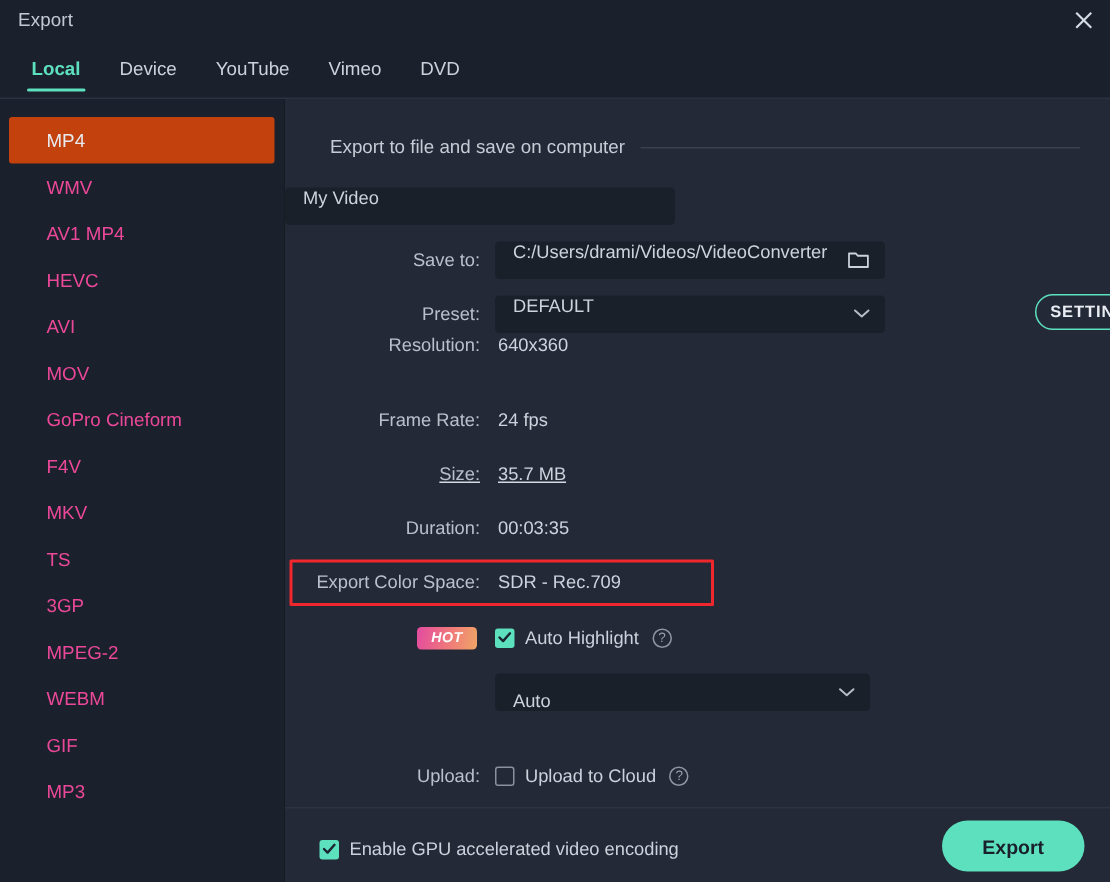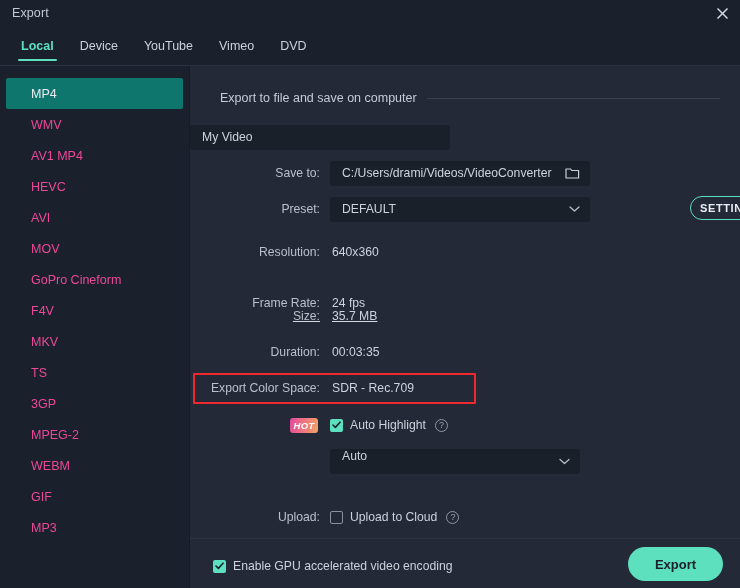--- a/index.html
+++ b/index.html
@@ -82,21 +82,21 @@
     height: 31px;
     margin: 0 6px;
     display: flex; align-items: center;
     padding-left: 25px;
     font-size: 12.5px;
     color: #ec4899;
     cursor: pointer;
     border-radius: 2px;
   }
   .fmt-item.selected {
-    background: #0f766e;
+    background: #c2410c;
     color: #e7ebf1;
   }
   .sidebar-divider {
     position: absolute; left: 189px; top: 66px;
     width: 1px; height: 522px;
     background: #161b24;
   }
 
   
   .main {
@@ -134,21 +134,21 @@
     padding-right: 10px;
     font-size: 12.2px;
     color: #b9c0cb;
   }
   .field {
     position: relative;
     width: 260px; height: 25px;
     background: #1a202a;
     border: none;
     border-radius: 3px;
-    display: flex; align-items: center;
+    display: flex; 
     padding-left: 12px;
     font-size: 12.2px;
     color: #cdd3dd;
     cursor: text;
   }
   .field-icon-right {
     position: absolute; right: 10px; top: 50%;
     transform: translateY(-50%);
     display: flex; align-items: center;
     cursor: pointer;
@@ -179,21 +179,21 @@
     position: absolute;
     left: 3px; top: 307px;
     width: 283px; height: 31px;
     border: 2.5px solid #f0282d;
     border-radius: 1px;
     pointer-events: none;
   }
 
   
   .hot-badge {
-    width: 28px; height: 15px;
+    width: 40px; height: 15px;
     border-radius: 3px;
     background: linear-gradient(100deg, #e24ba0 0%, #f07a7a 55%, #f0a566 100%);
     color: #ffffff;
     font-size: 9.5px;
     font-weight: bold;
     font-style: italic;
     display: flex; align-items: center; justify-content: center;
     letter-spacing: .3px;
     text-align: right;
   }
@@ -224,21 +224,21 @@
     cursor: pointer;
     flex: none;
   }
 
   
   .select-box {
     position: relative;
     width: 250px; height: 25px;
     background: #1a202a;
     border-radius: 3px;
-    display: flex; align-items: flex-start;
+    display: flex; align-items: flex-end;
     padding-left: 12px;
     font-size: 12.2px;
     color: #cdd3dd;
     cursor: pointer;
   }
   .chev {
     position: absolute; right: 10px; top: 50%;
     transform: translateY(-50%);
   }
 
@@ -379,26 +379,26 @@
         <span>DEFAULT</span>
         <span class="field-icon-right">
           <svg width="11" height="7" viewBox="0 0 11 7">
             <polyline points="1,1.5 5.5,5.5 10,1.5" fill="none" stroke="#b6bdc9" stroke-width="1.3" stroke-linecap="round" stroke-linejoin="round"></polyline>
           </svg>
         </span>
       </div>
       <div class="settings-btn">SETTINGS</div>
     </div>
 
-    <div class="row" style="top:173px;">
+    <div class="row" style="top:151px;">
       <div class="row-label">Resolution:</div>
       <div class="static-val">640x360</div>
     </div>
 
-    <div class="row" style="top:201px;margin-top:23px;">
+    <div class="row" style="top:201px;">
       <div class="row-label">Frame Rate:</div>
       <div class="static-val">24 fps</div>
     </div>
 
     <div class="row" style="top:237px;text-decoration:underline;">
       <div class="row-label">Size:</div>
       <div class="static-val">35.7 MB</div>
     </div>
 
     <div class="row" style="top:273px;">

